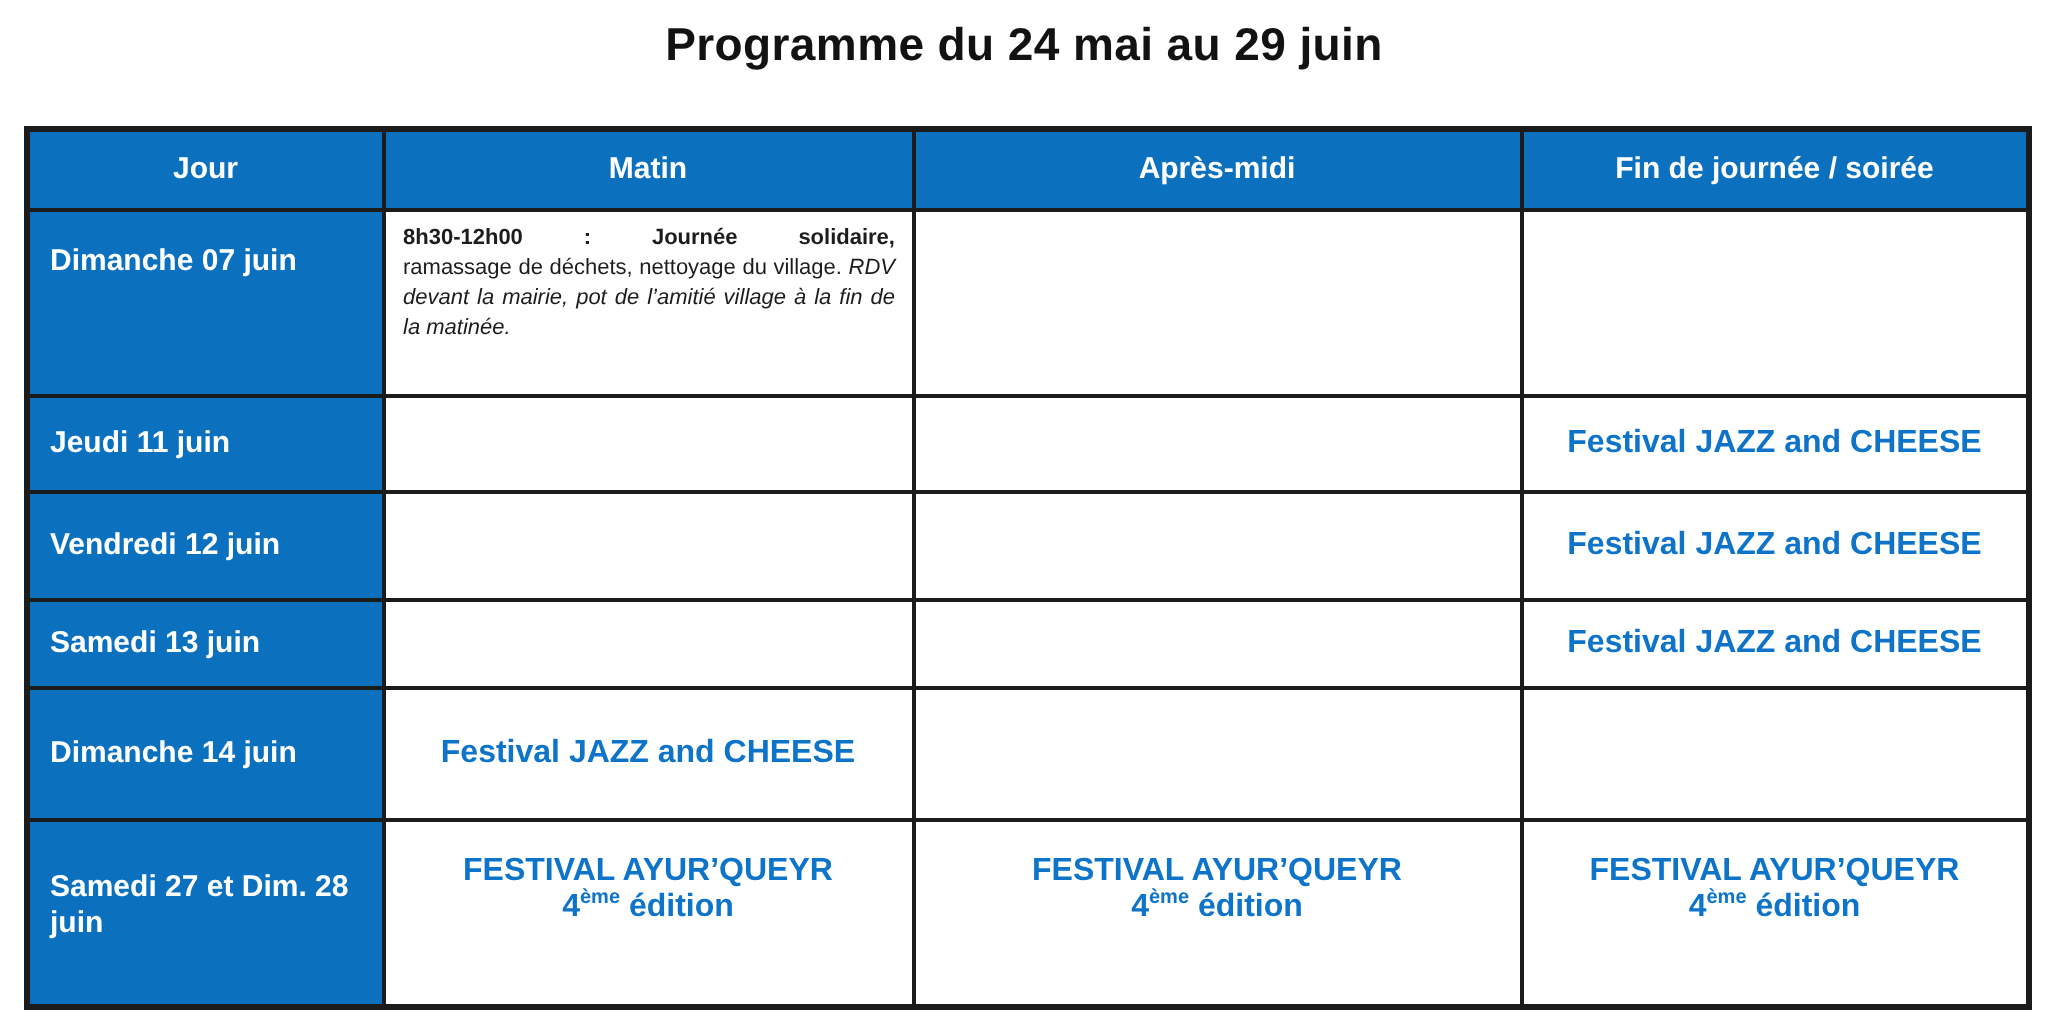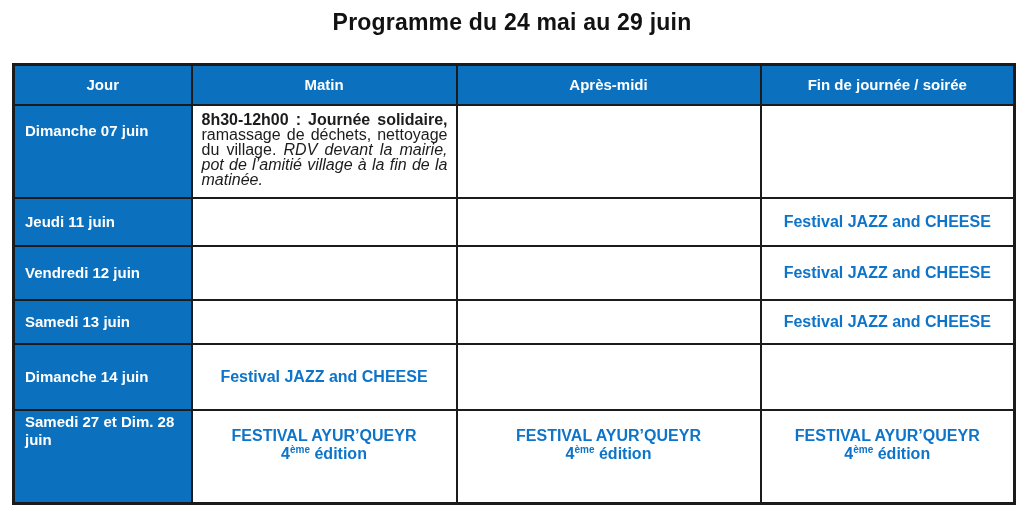--- a/index.html
+++ b/index.html
@@ -53,35 +53,35 @@
     background: var(--header_bg, #0B71BF);
     color: var(--header_text, #ffffff);
     font-weight: bold;
     font-size: 15px;
     line-height: 18px;
     text-align: left;
     vertical-align: middle;
     padding: 0 16px 0 10px;
   }
   td.day.top1 { vertical-align: top; padding-top: 16px; }
-  td.day.top2 { vertical-align: top; padding-top: 2px; }
+  td.day.top2 { vertical-align: top; padding-top: 24px; }
   td.event {
     color: var(--event_text, #0D74C9);
     font-weight: bold;
     font-size: 16px;
     text-align: center;
     vertical-align: middle;
     padding: 0 20px;
   }
   td.event.ay { vertical-align: top; padding-top: 16px; line-height: 18px; }
   td.event sup { font-size: 10px; line-height: 0; vertical-align: super; }
   td.desc {
     vertical-align: top;
     padding: 6px 8px 4px 9px;
-    font-size: 16px;
+    font-size: 11px;
     line-height: 15px;
     color: #1c1c1c;
   }
   .jline1 {
     font-weight: bold;
     text-align: justify;
     text-align-last: justify;
   }
   .jrest { text-align: justify; }
   .jrest i { font-style: italic; }

